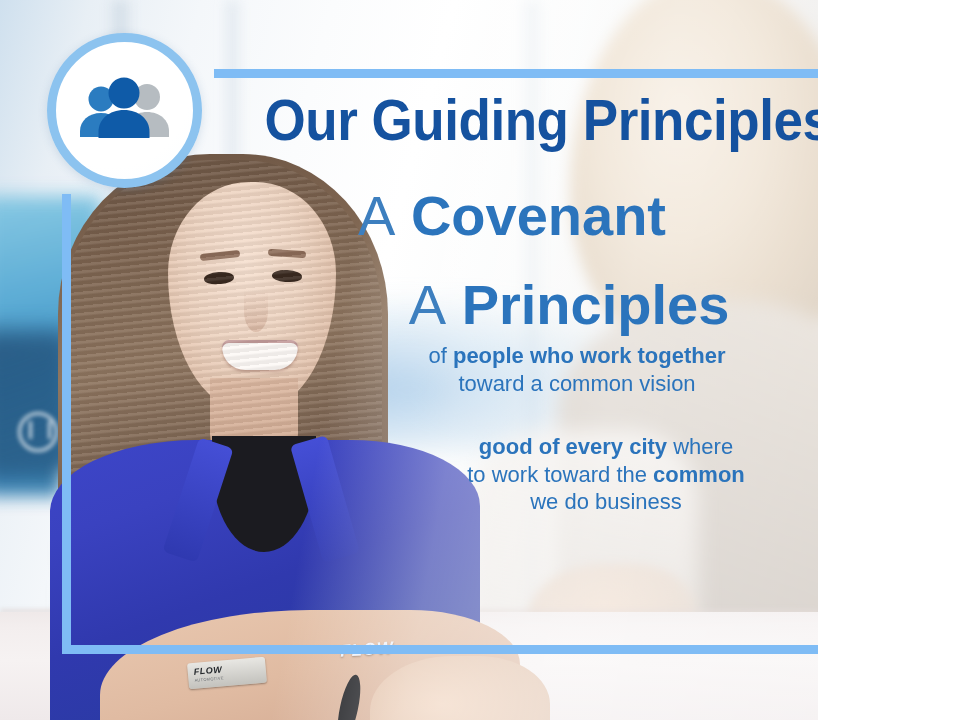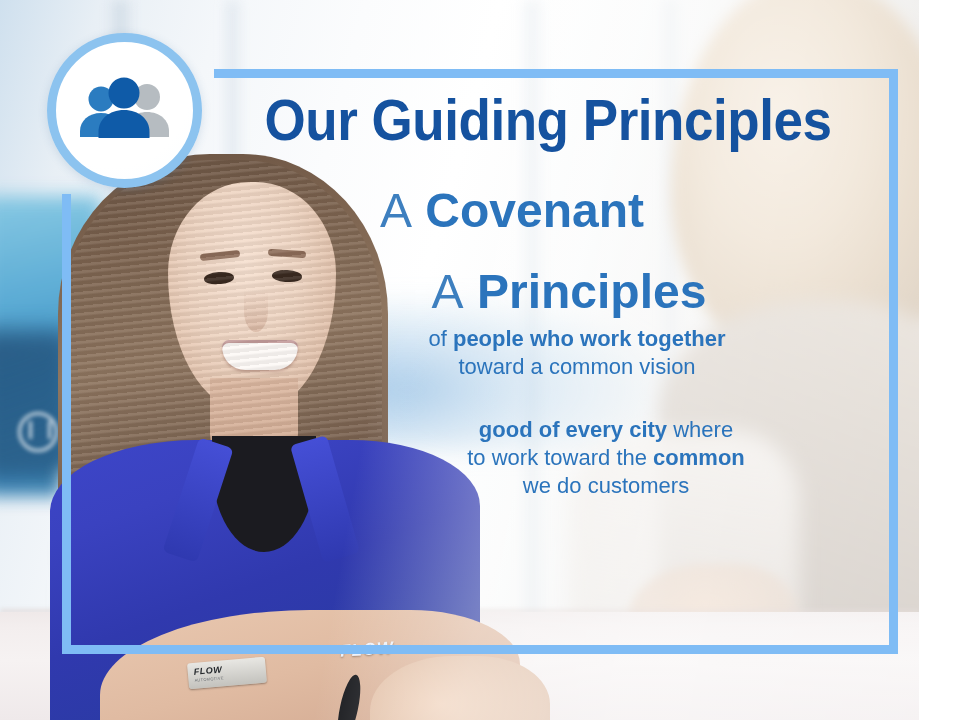--- a/index.html
+++ b/index.html
@@ -7,21 +7,21 @@
     margin: 0;
     padding: 0;
     background: #ffffff;
   }
   body {
     font-family: "Liberation Sans", sans-serif;
   }
 
   .banner {
     position: relative;
-    width: 919px;
+    width: 818px;
     height: 720px;
     overflow: hidden;
     background: #eef2f6;
   }
 
   
   .photo {
     position: absolute;
     inset: 0;
     overflow: hidden;
@@ -436,21 +436,21 @@
 
   .principles {
     position: absolute;
     left: 200px;
     top: 186px;
     width: 676px;
   }
   .principle { margin-bottom: 4px; }
 
   .p-title {
-    font-size: 48px;
+    font-size: 56px;
     line-height: 1.06;
     color: #2b74bc;
     white-space: nowrap;
   }
   .p-title .art {
     font-weight: 300;
     color: #3d7fbf;
   }
   .p-title .word { font-weight: 700; }
 
@@ -569,18 +569,18 @@
         <div>toward a common vision</div>
       </div>
     </div>
 
     <div class="sp-2"></div>
 
     <div class="principle">
       <div class="p-sub sub-c3">
         <div><b>good of every city</b><span> where</span></div>
         <div><span>to work toward the </span><b>common</b></div>
-        <div>we do customers</div>
+        <div>we do business</div>
       </div>
     </div>
 
   </div>
 </div>
 
 </body></html>

